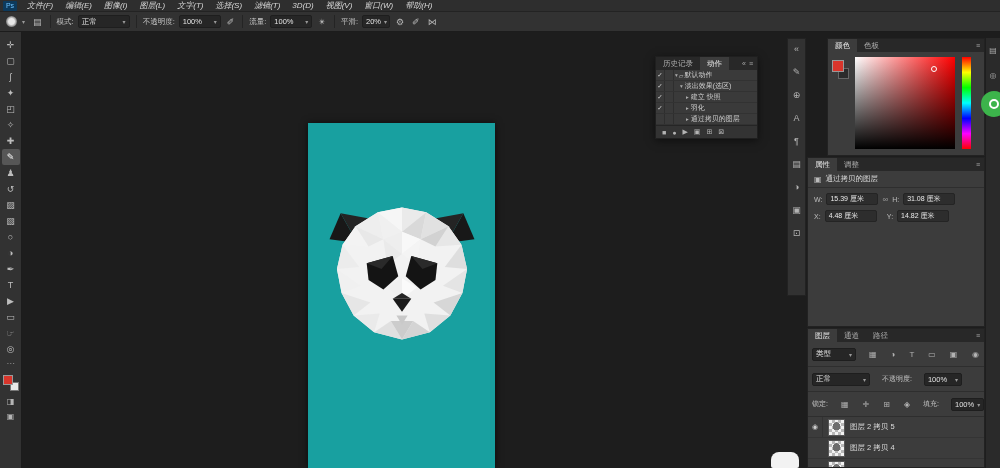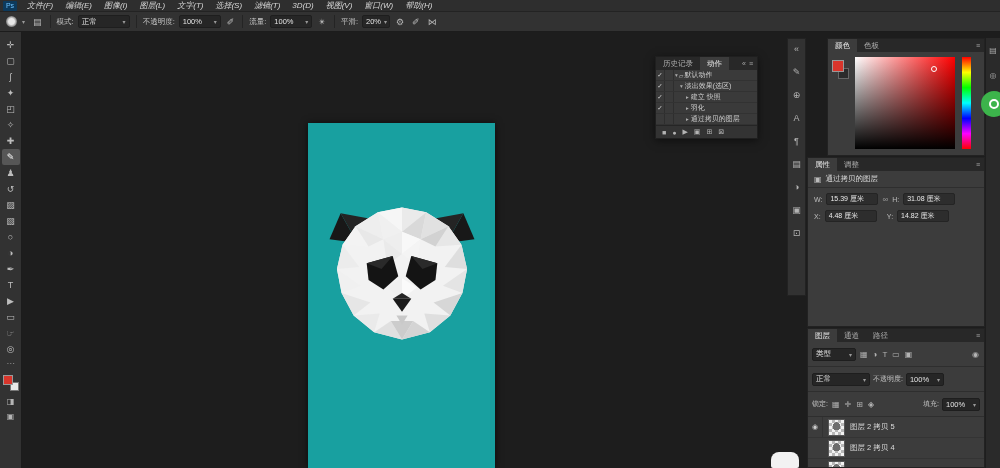--- a/index.html
+++ b/index.html
@@ -96,21 +96,21 @@
   .props-panel{height:170px;margin-top:1px;text-align:center;}
   .props-header{display:flex;align-items:center;gap:4px;height:17px;padding:0 6px;
     border-bottom:1px solid #2e2e2e;font-size:7.5px;color:#dddddd;}
   .ph-icon{font-size:8px;color:#bbb;}
   .prow{display:flex;align-items:center;gap:4px;padding:5px 6px 0;font-size:7px;color:#bdbdbd;}
   .pfield{background:#2d2d2d;border:1px solid #242424;border-radius:2px;height:12px;min-width:52px;
     display:flex;align-items:center;padding:0 3px;font-size:7px;color:#eaeaea;white-space:nowrap;}
   .plink{color:#9a9a9a;font-size:8px;}
 
   .layers-panel{flex:1;margin-top:1px;display:flex;flex-direction:column;overflow:hidden;}
-  .lrow{display:flex;align-items:center;gap:3px;height:14px;padding:12px 4px;border-bottom:1px solid #2e2e2e;flex:none;}
+  .lrow{display:flex;align-items:center;gap:12px;height:14px;padding:12px 4px;border-bottom:1px solid #2e2e2e;flex:none;}
   .lrow .opt-label{font-size:7px;}
   .licon{color:#b3b3b3;font-size:8px;padding:0 1px;}
   .ltoggle{margin-left:auto;}
   .layer-rows{flex:1;overflow:hidden;}
   .layer-row{height:21px;display:flex;align-items:center;gap:5px;border-bottom:1px solid #343434;padding:0 0 0 0;}
   .eye-col{width:15px;height:100%;border-right:1px solid #333;display:flex;align-items:center;
     justify-content:center;color:#cccccc;font-size:7px;flex:none;}
   .thumb{width:17px;height:17px;border:1px solid #565656;flex:none;
     background-image:radial-gradient(circle at 50% 42%,#6d6d6d 0 34%,rgba(0,0,0,0) 35%),
       conic-gradient(#b8b8b8 25%,#f2f2f2 0 50%,#b8b8b8 0 75%,#f2f2f2 0);

